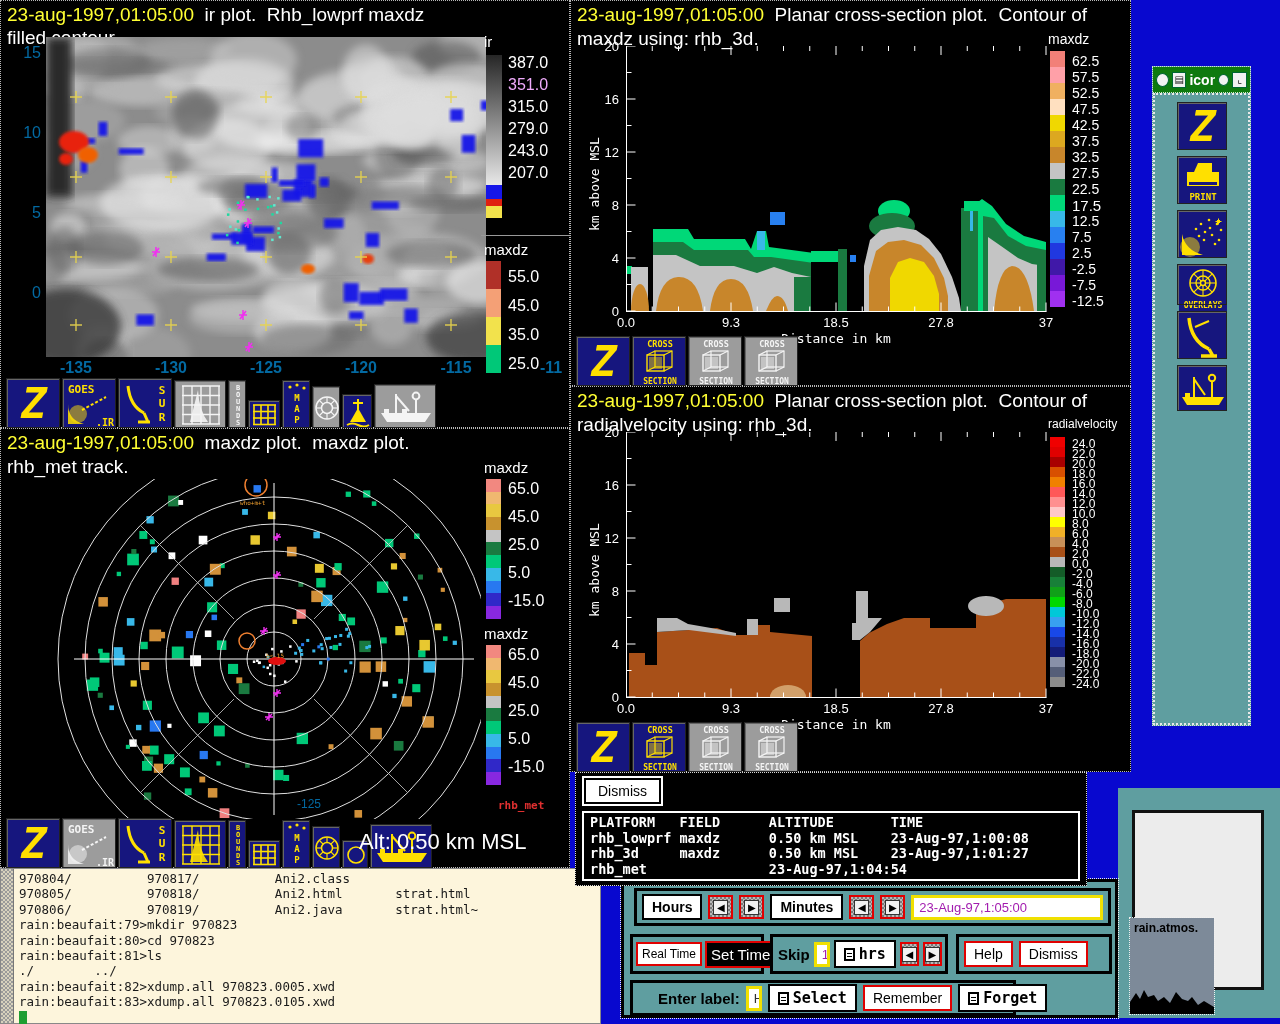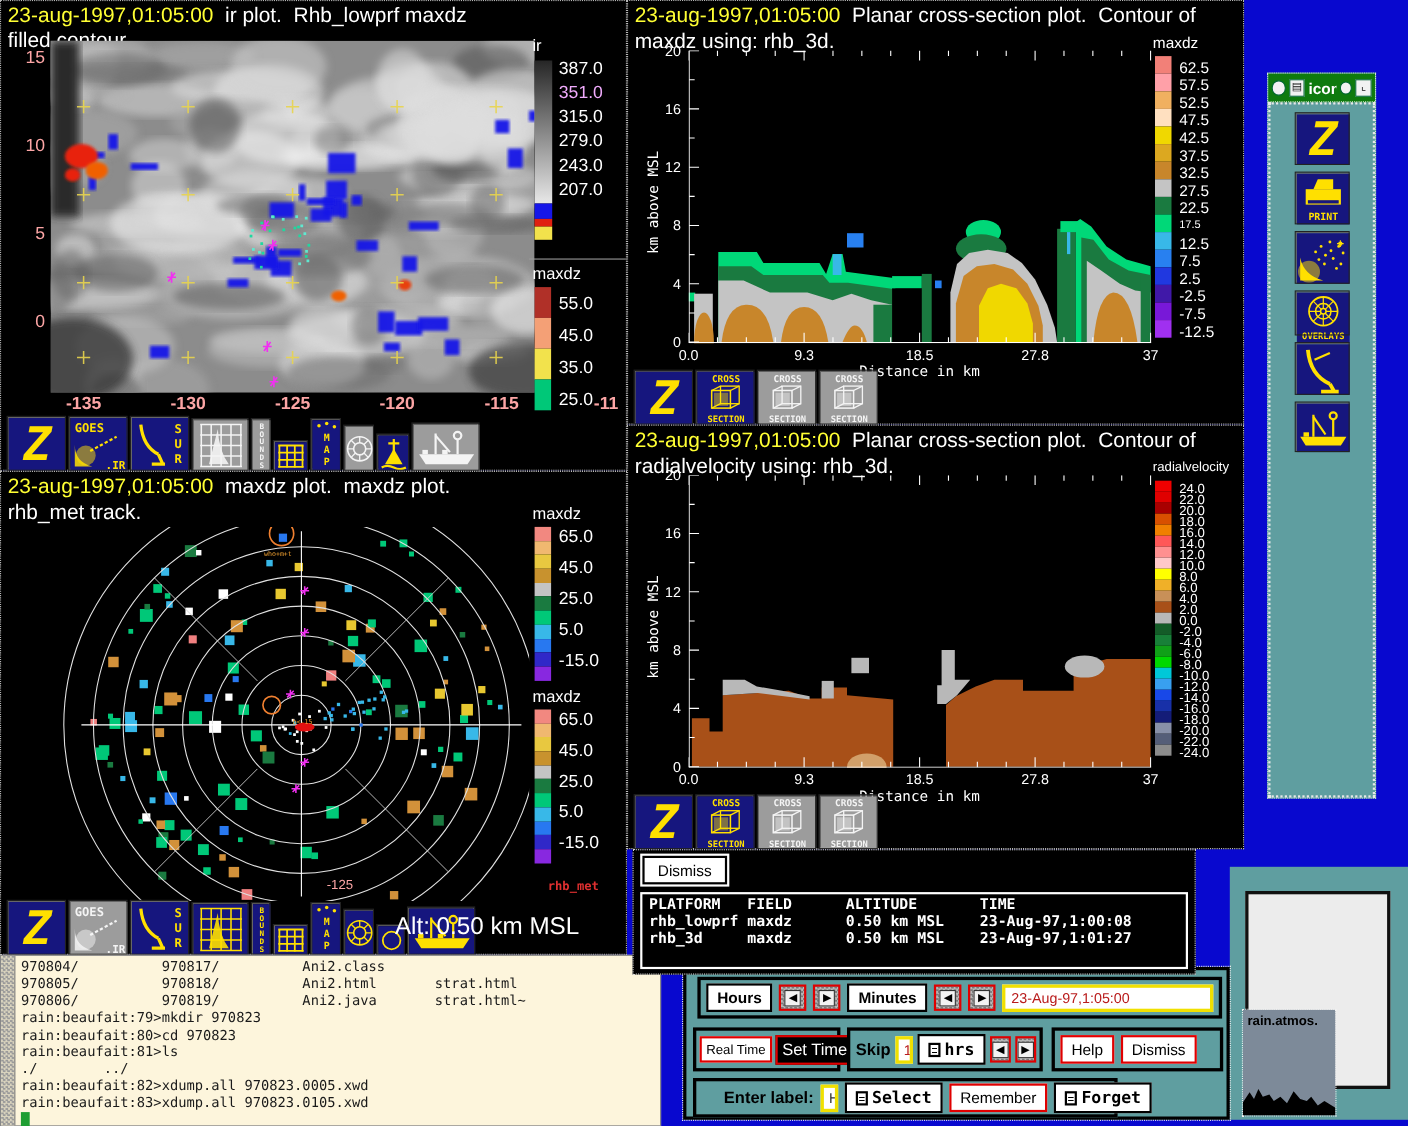--- a/index.html
+++ b/index.html
@@ -8,21 +8,21 @@
 
   .win { position:absolute; background:#000; border:1px dotted #b8b8b8; }
 
   
   .wtitle { position:absolute; left:6px; white-space:pre; font-size:19px; letter-spacing:0px; }
   .t-time { color:#ffff33; white-space:pre; }
   .t-main { color:#ffffff; white-space:pre; }
 
   
   .tick { position:absolute; color:#fff; font-size:13px; }
-  .tick-yellow { color:#fca5a5; font-size:16px; }
+  .tick-yellow { color:#0369a1; font-size:16px; }
 
   
   .cb { position:absolute; }
   .cb-label { color:#fff; font-size:15px; white-space:pre; }
   .cb-cells { position:absolute; left:2px; top:20px; width:15px; }
   .cb-cell { width:15px; }
   .cb-labels span { position:absolute; left:24px; transform:translateY(-50%); color:#fff; white-space:pre; }
 
   
   .toolbar { position:absolute; display:flex; align-items:flex-end; gap:4px; }
@@ -49,21 +49,21 @@
      border:3px solid #000; outline:1px dotted #efefef; }
   .grp { position:absolute; border:3px solid #000; background:#5f9ea0; display:flex; align-items:center; gap:6px; padding:2px 5px; }
   .pbtn { background:#fff; color:#000; font-size:14px; padding:3px 8px; border:2px solid #000; white-space:nowrap; }
   .pbtn.red { border:2px solid #e00000; }
   .pbtn.active { background:#000; color:#fff; border:2px solid #e00000; }
   .pbtn.bold { font-weight:bold; }
   .arrowbtn { width:25px; height:24px; border:2px solid #e00000; display:flex; align-items:center; justify-content:center;
      background: repeating-conic-gradient(#7a7a7a 0% 25%, #b8b8b8 0% 50%) 0 0/4px 4px; }
   .arrowbtn .pad { width:15px; height:15px; background:#f2f2f2; border:1px solid #333; font-size:10px; line-height:13px;
      text-align:center; color:#000; }
-  .field { background:#fff; border:3px solid #f0e000; color:#b91c1c; font-size:13px; padding:2px 5px; white-space:nowrap; overflow:hidden; }
+  .field { background:#fff; border:3px solid #f0e000; color:#a21caf; font-size:13px; padding:2px 5px; white-space:nowrap; overflow:hidden; }
   .menu-ic { display:inline-block; width:11px; height:13px; border:2px solid #000; background:#fff; vertical-align:-2px; margin-right:4px;
      background-image:repeating-linear-gradient(#000 0 1px, transparent 1px 3px); background-clip:content-box; padding:1px; }
   .mono-b { font-family:"DejaVu Sans Mono","Liberation Mono",monospace; font-weight:bold; font-size:15px; }
   .plabel { font-weight:bold; color:#000; font-size:15px; white-space:nowrap; }
 
   
   #iconpanel { left:1152px; top:66px; width:99px; height:660px; border:1px dotted #cfe8cf; background:#5f9ea0; }
   #iconpanel .tbar { height:26px; background:#0e7a0e; display:flex; align-items:center; gap:3px; padding:0 3px; border-bottom:1px dotted #cfe8cf; }
   .tbtn-circle { width:14px; height:14px; border-radius:50%; background:#f2f2f2; border:1px solid #063; }
   .tbtn-sq { width:16px; height:16px; background:#f2f2f2; border:1px solid #063; display:flex; align-items:center; justify-content:center; font-size:10px; color:#111; }
@@ -601,21 +601,21 @@
       <div class="cb-labels">
         <span style="top: 30px; font-size: 14px;">62.5</span>
         <span style="top: 46px; font-size: 14px;">57.5</span>
         <span style="top: 62px; font-size: 14px;">52.5</span>
         <span style="top: 78px; font-size: 14px;">47.5</span>
         <span style="top: 94px; font-size: 14px;">42.5</span>
         <span style="top: 110px; font-size: 14px;">37.5</span>
         <span style="top: 126px; font-size: 14px;">32.5</span>
         <span style="top: 142px; font-size: 14px;">27.5</span>
         <span style="top: 158px; font-size: 14px;">22.5</span>
-        <span style="top: 174px; font-size: 10px;">17.5</span>
+        <span style="top: 174px; font-size: 15px;">17.5</span>
         <span style="top: 190px; font-size: 14px;">12.5</span>
         <span style="top: 206px; font-size: 14px;">7.5</span>
         <span style="top: 222px; font-size: 14px;">2.5</span>
         <span style="top: 238px; font-size: 14px;">-2.5</span>
         <span style="top: 254px; font-size: 14px;">-7.5</span>
         <span style="top: 270px; font-size: 14px;">-12.5</span>
       </div>
     </div>
   <div class="toolbar" style="left:6px;top:334px;height:50px;">
       <div class="tb-icon" style="width: 52px; height: 48px;">
@@ -1262,21 +1262,21 @@
     <span class="field" style="width:148px;color:#333;">History Mode</span>
     <button class="pbtn"><span class="menu-ic"></span><span class="mono-b">Select</span></button>
     <button class="pbtn red">Remember</button>
     <button class="pbtn"><span class="menu-ic"></span><span class="mono-b">Forget</span></button>
   </div>
 </div>
 
 <div class="win" id="popup">
   <button class="dismiss-btn">Dismiss</button>
   <div class="tablebox">
-    <pre><div>PLATFORM   FIELD      ALTITUDE       TIME</div><div>rhb_lowprf maxdz      0.50 km MSL    23-Aug-97,1:00:08</div><div>rhb_3d     maxdz      0.50 km MSL    23-Aug-97,1:01:27</div></pre>
+    <pre><div>PLATFORM   FIELD      ALTITUDE       TIME</div><div>rhb_lowprf maxdz      0.50 km MSL    23-Aug-97,1:00:08</div><div>rhb_3d     maxdz      0.50 km MSL    23-Aug-97,1:01:27</div><div>rhb_met               23-Aug-97,1:04:54</div></pre>
   </div>
 </div>
 
 <div class="win" id="iconpanel">
   <div class="tbar">
     <span class="tbtn-circle"></span>
     <span class="tbtn-sq">▤</span>
     <span class="ttext">icon</span>
     <span class="tbtn-circle" style="width:12px;height:12px;"></span>
     <span class="tbtn-sq">⌞</span>

